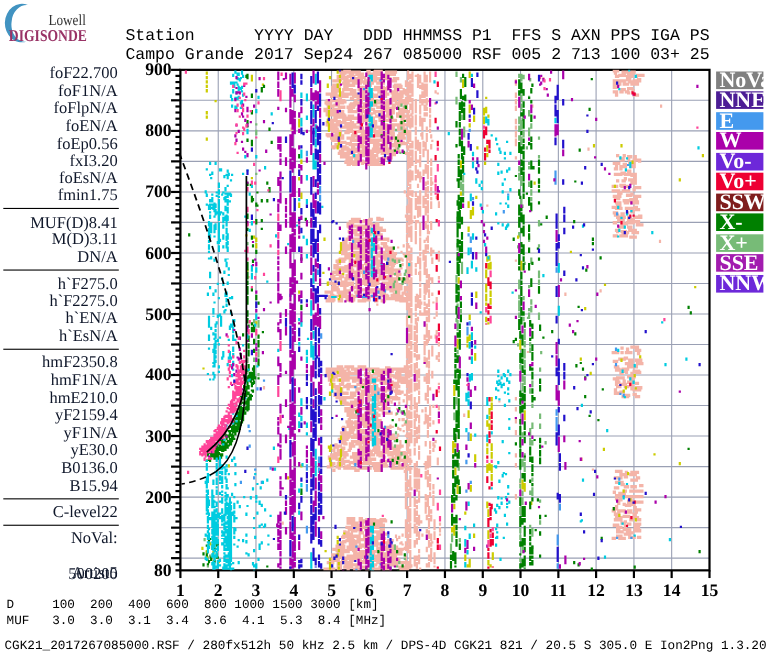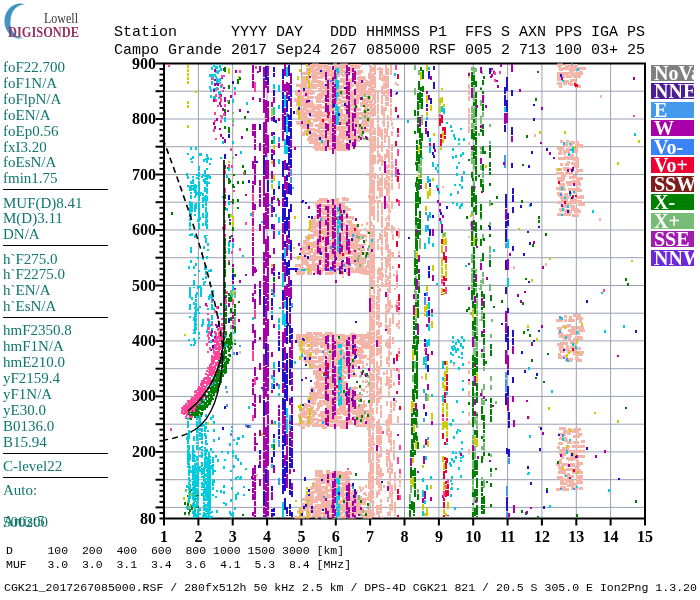--- a/index.html
+++ b/index.html
@@ -1,19 +1,19 @@
 <!DOCTYPE html>
 <html><head><meta charset="utf-8"><style>
 *{margin:0;padding:0;box-sizing:border-box}
 body{width:700px;height:600px;background:#fff;position:relative;overflow:hidden;
  font-family:"Liberation Sans",sans-serif}
 .hdr{position:absolute;left:114px;font-family:"Liberation Mono",monospace;
  font-weight:normal;font-size:15px;line-height:15px;white-space:pre;color:#000}
 .pr{position:absolute;left:3px;width:104px;font-family:"Liberation Serif",serif;
- font-size:15px;line-height:15px;color:#0f766e;display:flex;justify-content:flex-start}
+ font-size:15px;line-height:15px;color:#0f172a;display:flex;justify-content:flex-end}
 .pv{}
 .psep{position:absolute;left:3px;width:105px;border-top:1px solid #000}
 .lg{position:absolute;left:651px;width:43px;height:16px;
  font-family:"Liberation Serif",serif;font-weight:bold;font-size:20px;
  line-height:16px;color:#fff;padding-left:3px}
 .bt{position:absolute;left:6px;font-family:"Liberation Mono",monospace;
  font-size:11.5px;line-height:14px;white-space:pre;color:#000}
 .ft{position:absolute;left:4px;font-family:"Liberation Mono",monospace;
  font-size:11.55px;white-space:pre;color:#000}
 </style></head>
@@ -298,33 +298,33 @@
     <span>B1</span>
     <span class="pv">5.94</span>
   </div>
 <div class="psep" style="top:452.6px"></div>
 <div class="pr" style="top:458.9px">
     <span>C-level</span>
     <span class="pv">22</span>
   </div>
 <div class="psep" style="top:476.8px"></div>
 <div class="pr" style="top:483.1px">
-    <span>Auto:</span>
+    <span>NoVal:</span>
   </div>
 <div class="pr" style="top:514px">
     <span>Artist5</span>
   </div>
 <div class="pr" style="top:514.9px">
     <span>500200</span>
   </div>
 <div class="lg" style="top:64.5px;background:#808080">NoVal</div>
 <div class="lg" style="top:83.0px;background:#4c1d95">NNE</div>
 <div class="lg" style="top:101.5px;background:#4499ee">E</div>
 <div class="lg" style="top:120.0px;background:#aa00aa">W</div>
-<div class="lg" style="top:138.5px;background:#3b82f6">Vo-</div>
+<div class="lg" style="top:138.5px;background:#6d28d9">Vo-</div>
 <div class="lg" style="top:157.0px;background:#ee0033">Vo+</div>
 <div class="lg" style="top:175.5px;background:#7f1d1d">SSW</div>
 <div class="lg" style="top:194.0px;background:#008000">X-</div>
 <div class="lg" style="top:212.5px;background:#77bb77">X+</div>
 <div class="lg" style="top:231.0px;background:#a21caf">SSE</div>
 <div class="lg" style="top:249.5px;background:#6d28d9">NNW</div>
 <div class="bt" style="top:544px">D     100  200  400  600  800 1000 1500 3000 [km]
 MUF   3.0  3.0  3.1  3.4  3.6  4.1  5.3  8.4 [MHz]</div>
 <div class="ft" style="top:580.5px">CGK21_2017267085000.RSF / 280fx512h 50 kHz 2.5 km / DPS-4D CGK21 821 / 20.5 S 305.0 E Ion2Png 1.3.20</div>
 

